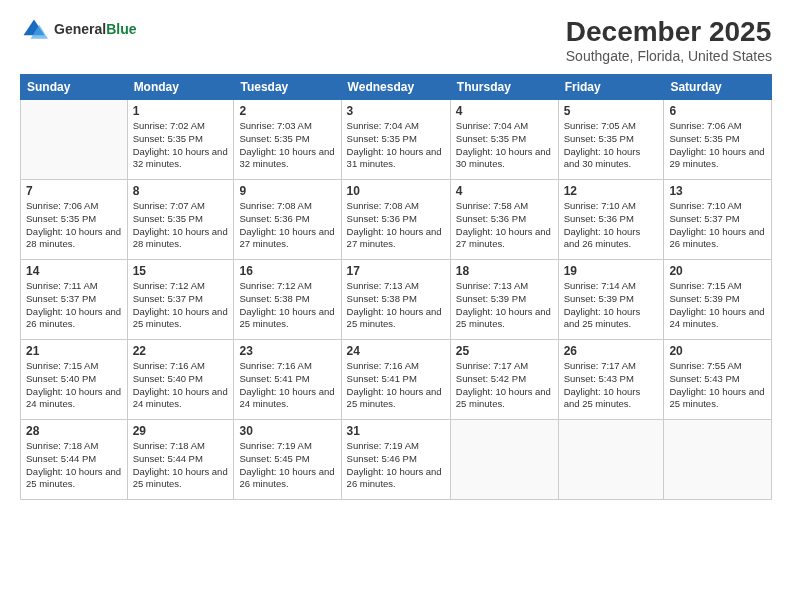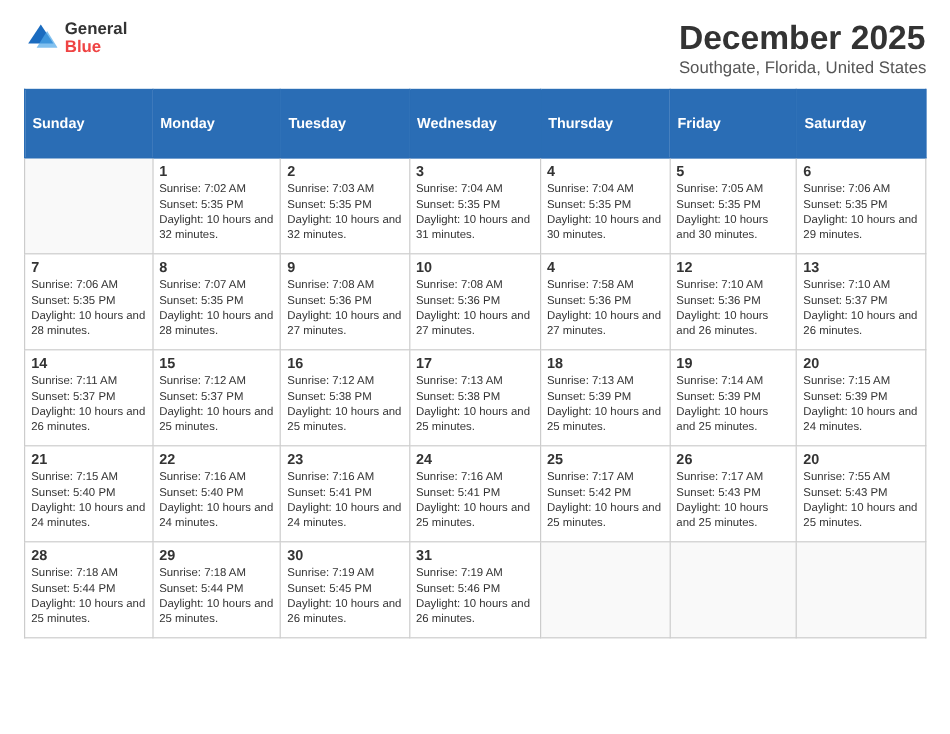--- a/index.html
+++ b/index.html
@@ -21,27 +21,27 @@
       align-items: flex-start;
       margin-bottom: 10px;
     }
     .logo {
       display: flex;
       align-items: center;
       gap: 6px;
     }
     .logo-text {
       display: flex;
-      flex-direction: column;
+      flex-direction: row;
       font-size: 14px;
       font-weight: bold;
       line-height: 1.1;
     }
     .logo-general { color: #333; }
-    .logo-blue { color: #ef4444; }
+    .logo-blue { color: #15803d; }
     .logo-icon {
       width: 28px;
       height: 28px;
     }
     .title-block {
       text-align: left;
     }
     .month-title {
       font-size: 28px;
       font-weight: bold;
@@ -53,21 +53,21 @@
     }
     .calendar {
       width: 100%;
       border-collapse: collapse;
       border: 1px solid #ccc;
     }
     .calendar th {
       background-color: #2a6db5;
       color: #fff;
       text-align: left;
-      padding: 21px 6px;
+      padding: 5px 6px;
       font-size: 12px;
       font-weight: bold;
       border: 1px solid #2a6db5;
     }
     .calendar td {
       vertical-align: top;
       padding: 4px 5px;
       border: 1px solid #ccc;
       font-size: 10px;
       color: #333;

